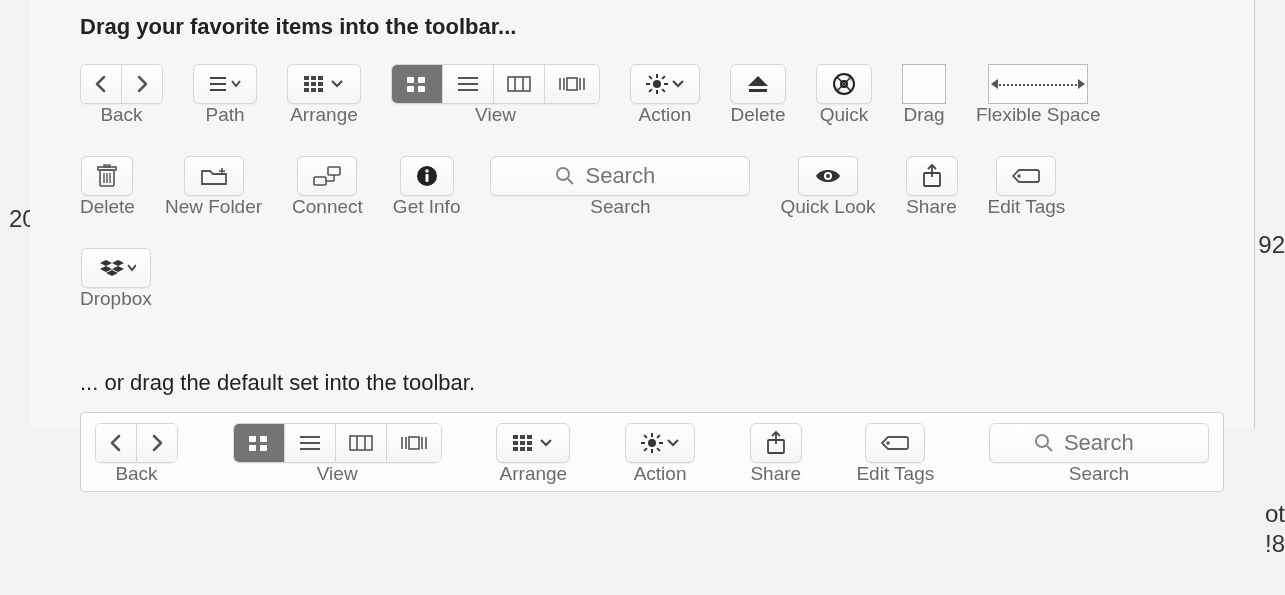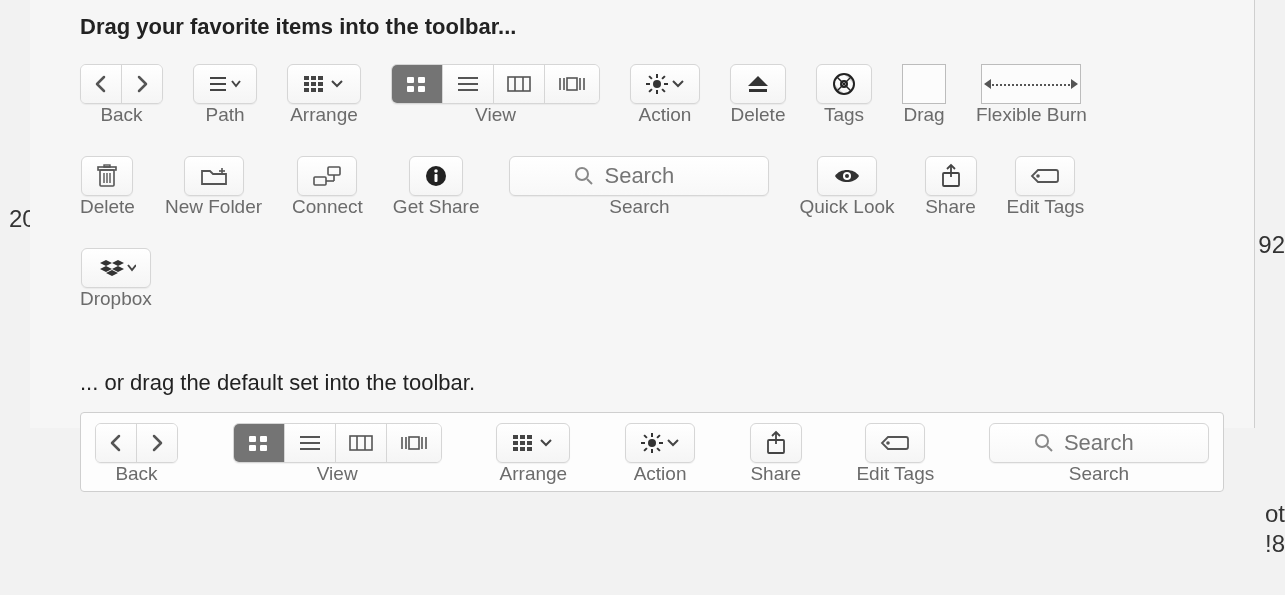--- a/index.html
+++ b/index.html
@@ -297,34 +297,34 @@
       <div class="btn">
         <svg width="26" height="26">
             <circle cx="13" cy="13" r="10" fill="none" stroke="#222" stroke-width="2"></circle>
             <circle cx="13" cy="13" r="3" fill="none" stroke="#222" stroke-width="2"></circle>
             <path d="M13 3 A10 10 0 0 1 23 13" fill="#222" opacity="0.2"></path>
             <path d="M13 23 A10 10 0 0 1 3 13" fill="#222" opacity="0.2"></path>
             <line x1="6" y1="6" x2="20" y2="20" stroke="#222" stroke-width="1.5"></line>
             <line x1="20" y1="6" x2="6" y2="20" stroke="#222" stroke-width="1.5"></line>
           </svg>
       </div>
-      <div class="item-label">Tags</div>
+      <div class="item-label">Quick</div>
     </div>
 
     <div class="item">
       <div class="space-slot"></div>
       <div class="item-label">Drag</div>
     </div>
 
     <div class="item">
       <div class="flex-slot">
         <span class="arr-l"></span>
         <span class="arr-r"></span>
       </div>
-      <div class="item-label">Flexible Burn</div>
+      <div class="item-label">Flexible Space</div>
     </div>
 
   </div>
 
   <div class="palette-row">
 
     <div class="item">
       <div class="btn">
         <svg width="22" height="24">
             <rect x="4" y="6" width="14" height="16" rx="1" fill="none" stroke="#555" stroke-width="1.6"></rect>
@@ -362,21 +362,21 @@
     </div>
 
     <div class="item">
       <div class="btn">
         <svg width="24" height="24">
             <circle cx="12" cy="12" r="10" fill="#222"></circle>
             <circle cx="12" cy="7" r="1.8" fill="#fff"></circle>
             <rect x="10.5" y="10" width="3" height="8" rx="1" fill="#fff"></rect>
           </svg>
       </div>
-      <div class="item-label">Get Share</div>
+      <div class="item-label">Get Info</div>
     </div>
 
     <div class="item">
       <div class="search-field wide">
         <svg width="20" height="20">
             <circle cx="8" cy="8" r="6" fill="none" stroke="#888" stroke-width="2"></circle>
             <line x1="13" y1="13" x2="18" y2="18" stroke="#888" stroke-width="2"></line>
           </svg>
         <input type="text" placeholder="Search" style="">
       </div>

